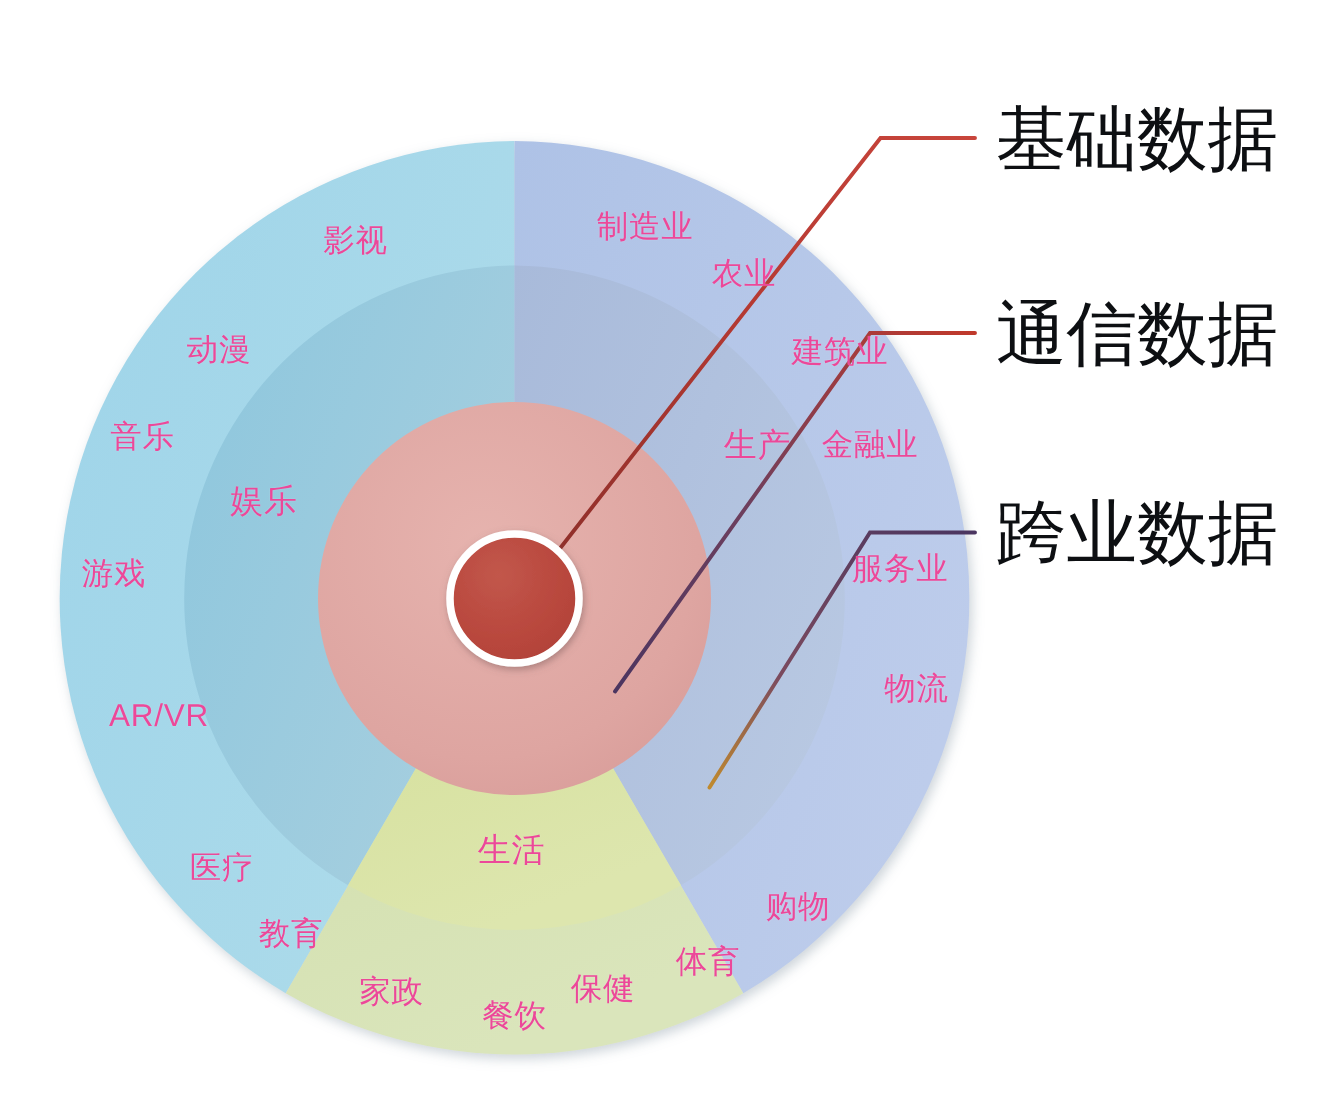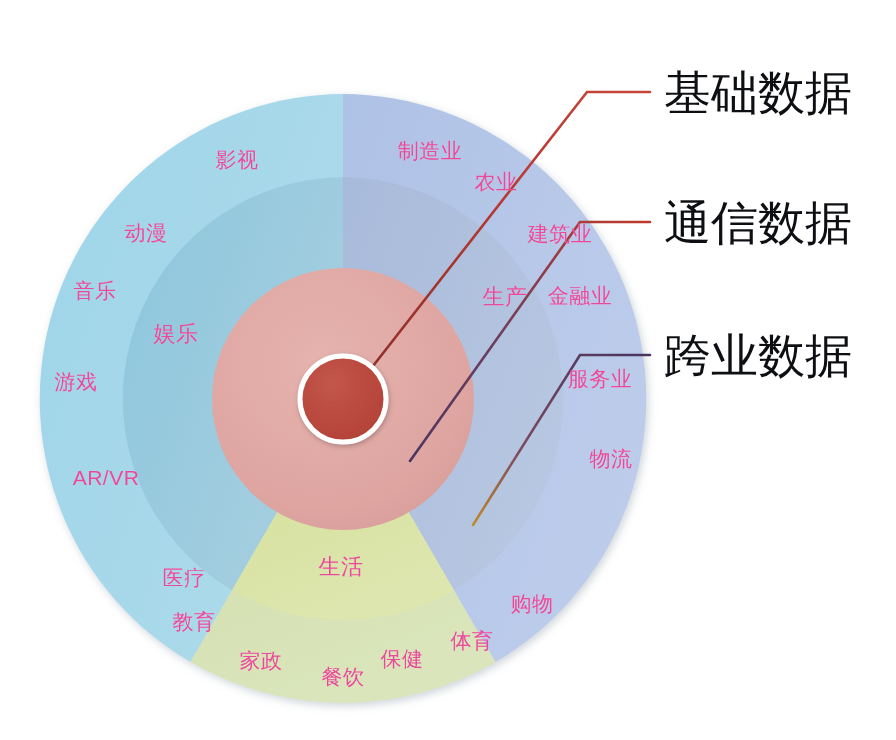--- a/index.html
+++ b/index.html
@@ -156,21 +156,21 @@
   <div class="ring-label" style="left:76px; top:382px;">游戏</div>
   <div class="ring-label" style="left:86px; top:478px;margin-left:20px;">AR/VR</div>
 
   <div class="ring-label" style="left:412px; top:151px;margin-left:18px;">制造业</div>
   <div class="ring-label" style="left:496px; top:182px;">农业</div>
   <div class="ring-label" style="left:560px; top:234px;">建筑业</div>
   <div class="ring-label" style="left:580px; top:296px;">金融业</div>
   <div class="ring-label" style="left:600px; top:379px;">服务业</div>
   <div class="ring-label" style="left:611px; top:459px;">物流</div>
 
-  <div class="ring-label" style="left:148px; top:578px;margin-left:36px;">医疗</div>
+  <div class="ring-label" style="left:148px; top:578px;">医疗</div>
   <div class="ring-label" style="left:194px; top:622px;">教育</div>
   <div class="ring-label" style="left:261px; top:661px;">家政</div>
   <div class="ring-label" style="left:343px; top:677px;">餐饮</div>
   <div class="ring-label" style="left:402px; top:659px;">保健</div>
   <div class="ring-label" style="left:472px; top:641px;">体育</div>
   <div class="ring-label" style="left:532px; top:604px;">购物</div>
 
   <div class="ring-label mid" style="left:176px; top:334px;">娱乐</div>
   <div class="ring-label mid" style="left:505px; top:297px;">生产</div>
   <div class="ring-label mid" style="left:341px; top:567px;">生活</div>

